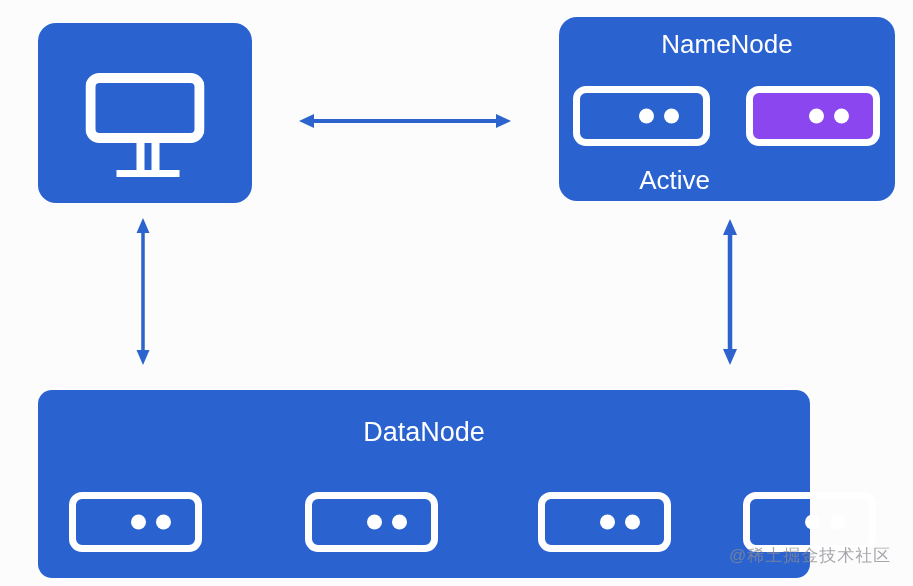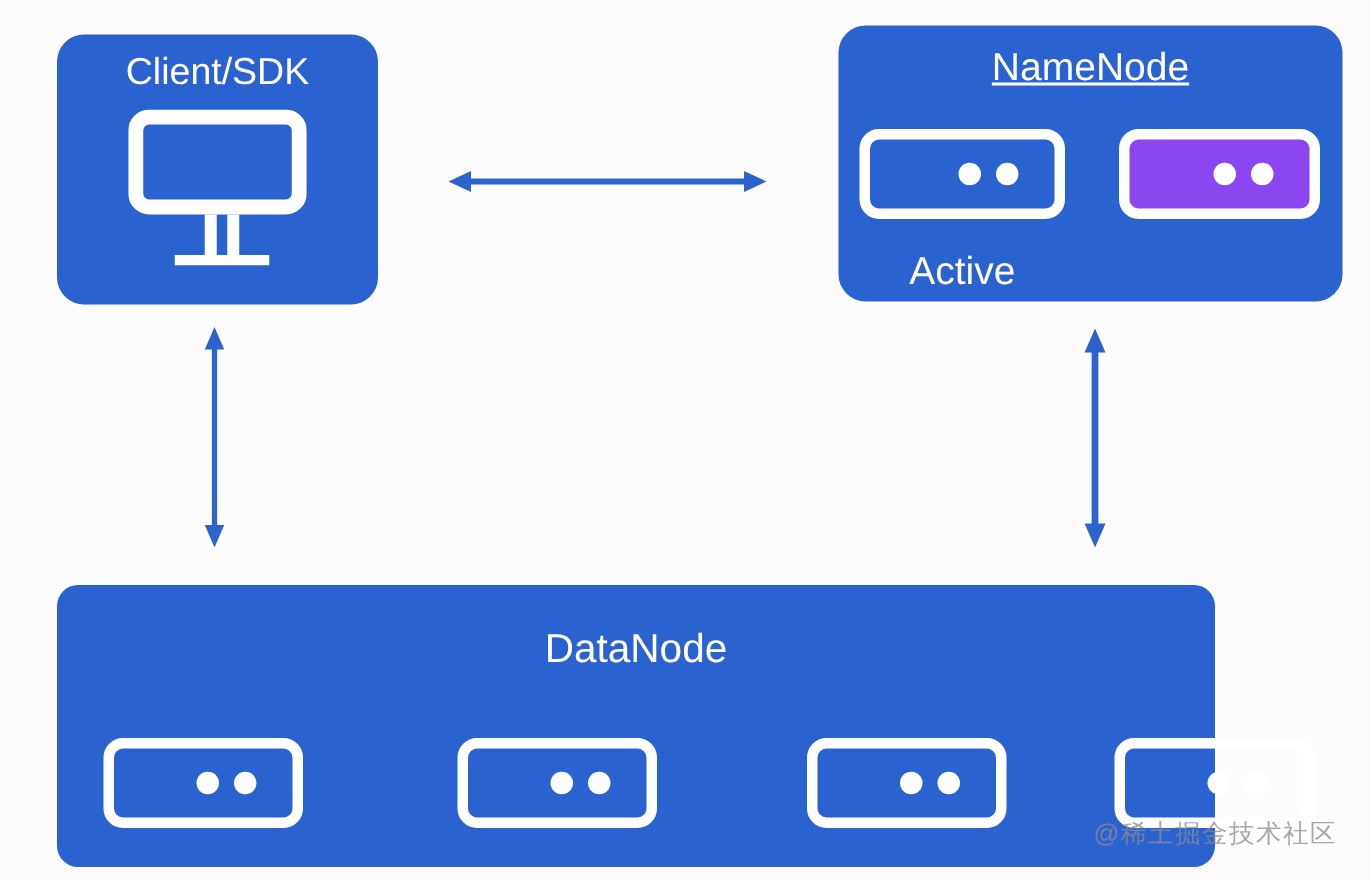--- a/index.html
+++ b/index.html
@@ -29,21 +29,21 @@
     position:absolute;top:11px;left:0;width:100%;
     text-align:center;font-size:25px;
   }
   .client .monitor{
     position:absolute;left:50%;top:50px;transform:translateX(-50%);
   }
   
   .namenode{left:559px;top:17px;width:336px;height:184px;border-radius:18px;}
   .namenode .node-title{
     position:absolute;top:12px;left:0;width:100%;
-    text-align:center;font-size:26px;text-decoration:underline;
+    text-align:center;font-size:26px;
   }
   
   .datanode{left:38px;top:390px;width:772px;height:188px;border-radius:14px;}
   .datanode .node-title{
     position:absolute;top:27px;left:0;width:100%;
     text-align:center;font-size:27px;
   }
   
   .server{
     position:absolute;
@@ -54,21 +54,21 @@
   .server.standby-fill{background:var(--standby-purple);}
   .server .dots{
     position:absolute;right:24px;top:50%;transform:translateY(-50%);
     display:flex;gap:10px;
   }
   .server .dot{width:15px;height:15px;border-radius:50%;background:#fff;}
   
   .server.nn-active{left:14px;top:69px;width:137px;height:60px;}
   .server.nn-standby{left:187px;top:69px;width:134px;height:60px;}
   .nn-label{position:absolute;top:148px;font-size:26px;}
-  .nn-label.active-label{left:14px;width:137px;text-align:center;}
+  .nn-label.active-label{left:14px;width:137px;text-align:right;}
   .nn-label.standby-label{left:187px;width:134px;text-align:center;}
   
   .server.dn-1{left:31px;top:102px;width:133px;height:60px;}
   .server.dn-2{left:267px;top:102px;width:133px;height:60px;}
   .server.dn-3{left:500px;top:102px;width:133px;height:60px;}
   .server.dn-4{left:705px;top:102px;width:133px;height:60px;}
   
   .arrows{
     position:absolute;left:0;top:0;width:913px;height:586px;
     color:var(--arrow-blue);
@@ -80,21 +80,20 @@
     font-size:17px;letter-spacing:1px;
     color:var(--watermark-gray);
     opacity:0.75;
     z-index:5;
   }
 </style>
 </head>
 <body>
 
 <div class="node client">
-  <div class="node-title">Client/SDK</div>
   <svg class="monitor" width="119" height="104" viewBox="0 0 119 104" aria-hidden="true">
     <rect x="5" y="5" width="109" height="60" rx="9" fill="none" stroke="#ffffff" stroke-width="10"></rect>
     <rect x="51" y="70" width="8" height="27" fill="#ffffff"></rect>
     <rect x="66" y="70" width="8" height="27" fill="#ffffff"></rect>
     <rect x="31" y="97" width="63" height="7" fill="#ffffff"></rect>
   </svg>
 </div>
 
 <div class="node namenode">
   <div class="node-title">NameNode</div>

